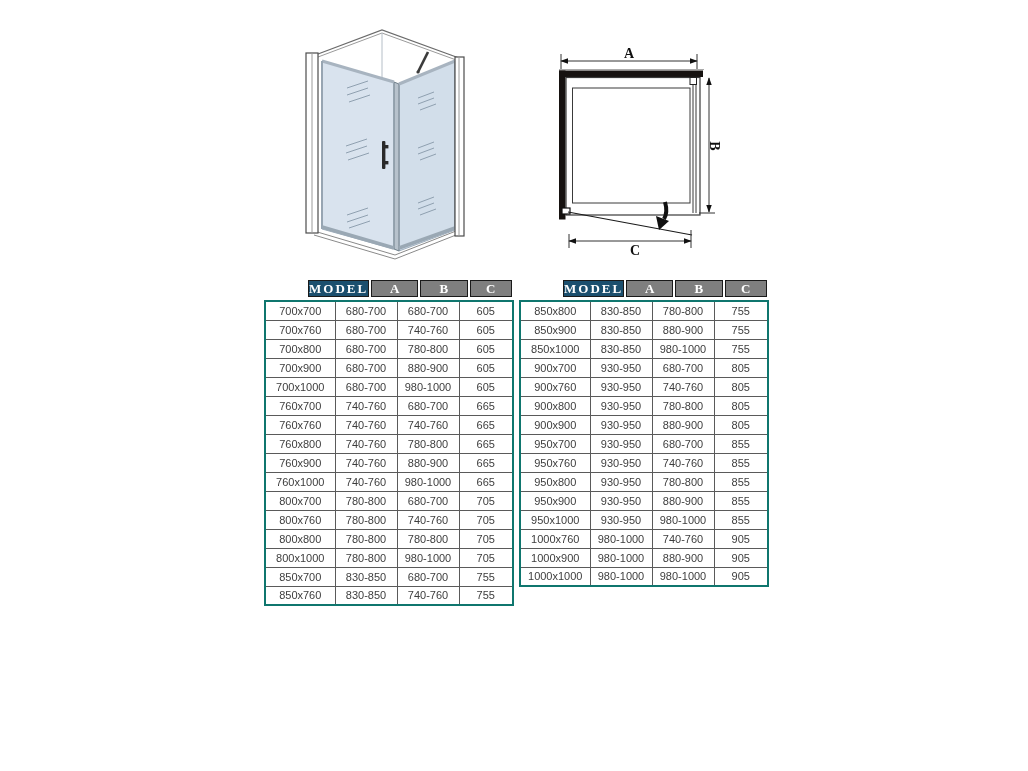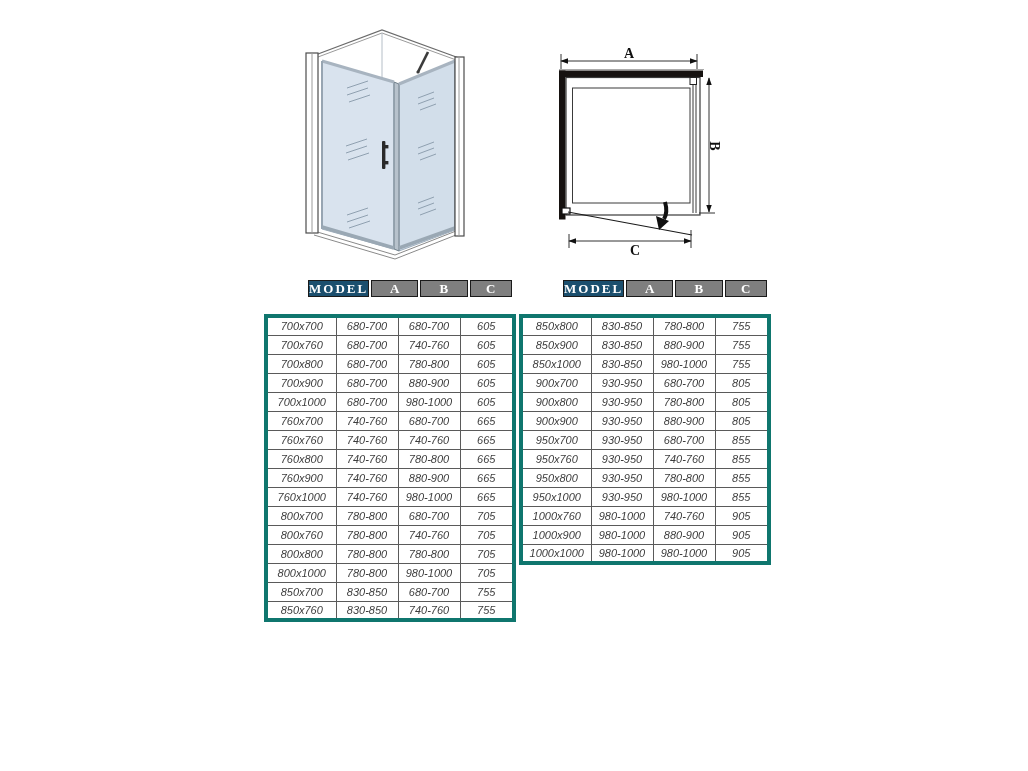--- a/index.html
+++ b/index.html
@@ -27,21 +27,21 @@
   .hcell { height:17px; display:flex; align-items:center; justify-content:center;
            font-family:"Liberation Serif", serif; font-weight:bold; color:#fff;
            border:1px solid #1a1a1a; }
   .hcell.model { width:68px; margin-right:2px; font-size:13px; letter-spacing:2px; }
   .hcell.abc   { font-size:13px; }
   .hcell.c1 { width:60px; margin-right:2px; }
   .hcell.c2 { width:60px; margin-right:2px; }
   .hcell.c3 { width:54px; }
 
   table.tbody { border-collapse:collapse; table-layout:fixed; width:248px;
-                margin-top:17px; border:4px solid #0f766e;font-style:italic; }
+                margin-top:3px; border:2px solid #0f766e; }
   table.tbody td { border:1px solid #5a5a5a; height:19px; text-align:center;
                    vertical-align:middle; font-size:11px; color:#3d3d3d;
                    white-space:nowrap; overflow:hidden; }
   table.tbody col.model { width:70px; }
   table.tbody col.a     { width:62px; }
   table.tbody col.b     { width:62px; }
   table.tbody col.c     { width:54px; }
 </style>
 </head>
 <body>
@@ -295,20 +295,26 @@
             <td>980-1000</td>
             <td>755</td>
           </tr>
           <tr>
             <td>900x700</td>
             <td>930-950</td>
             <td>680-700</td>
             <td>805</td>
           </tr>
           <tr>
+            <td>900x760</td>
+            <td>930-950</td>
+            <td>740-760</td>
+            <td>805</td>
+          </tr>
+          <tr>
             <td>900x800</td>
             <td>930-950</td>
             <td>780-800</td>
             <td>805</td>
           </tr>
           <tr>
             <td>900x900</td>
             <td>930-950</td>
             <td>880-900</td>
             <td>805</td>
@@ -322,20 +328,26 @@
           <tr>
             <td>950x760</td>
             <td>930-950</td>
             <td>740-760</td>
             <td>855</td>
           </tr>
           <tr>
             <td>950x800</td>
             <td>930-950</td>
             <td>780-800</td>
+            <td>855</td>
+          </tr>
+          <tr>
+            <td>950x900</td>
+            <td>930-950</td>
+            <td>880-900</td>
             <td>855</td>
           </tr>
           <tr>
             <td>950x1000</td>
             <td>930-950</td>
             <td>980-1000</td>
             <td>855</td>
           </tr>
           <tr>
             <td>1000x760</td>

